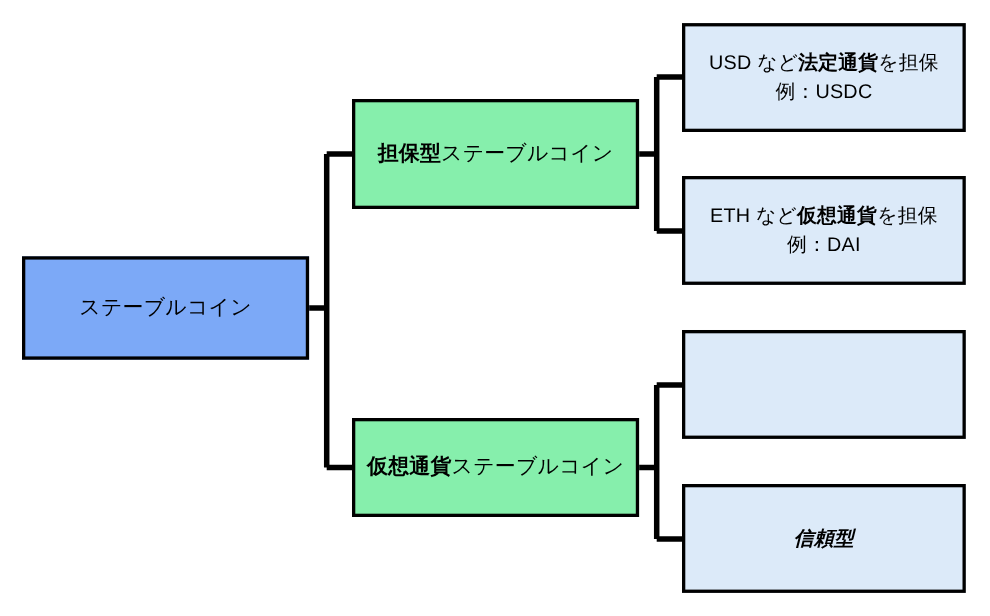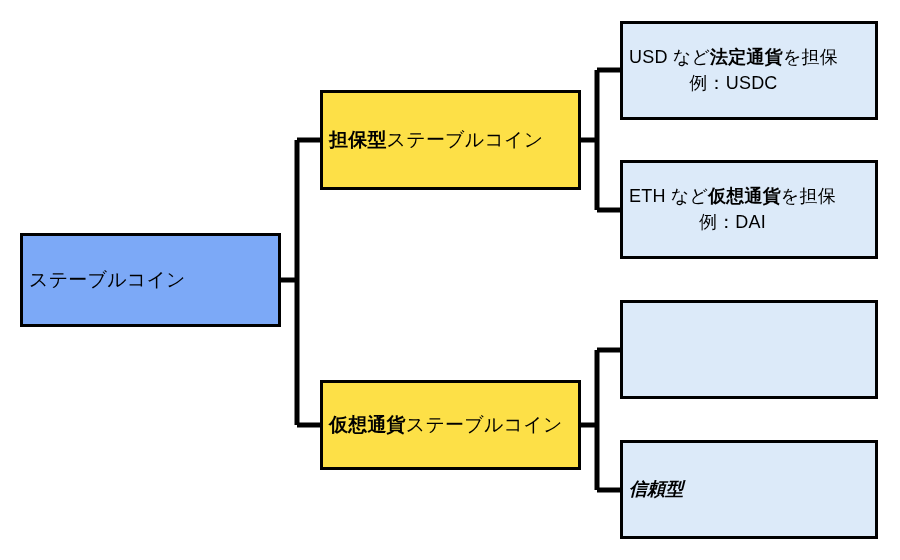--- a/index.html
+++ b/index.html
@@ -26,30 +26,30 @@
     width: 900px;
     height: 560px;
     pointer-events: none;
   }
   .node {
     position: absolute;
     box-sizing: border-box;
     border: 3px solid #000000;
     display: flex;
     align-items: center;
-    justify-content: flex-start;
+    justify-content: center;
     text-align: center;
     color: #000000;
     z-index: 2;
   }
   .node-root {
     background: #7ca9f7;
   }
   .node-mid {
-    background: #fde047;
+    background: #86efac;
   }
   .node-leaf {
     background: #dceaf9;
   }
   .node-label {
     display: block;
     line-height: 1.42;
     letter-spacing: 0.2px;
     padding: 0 6px;
   }

